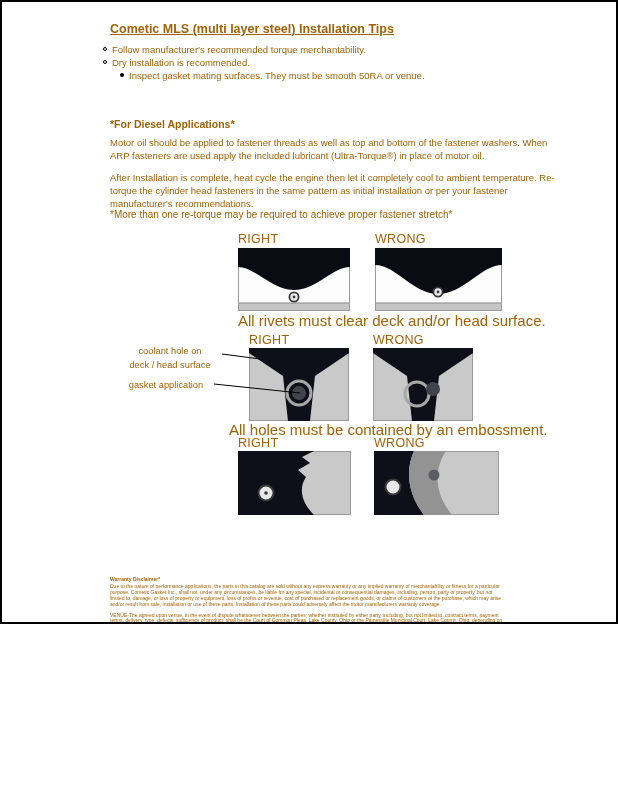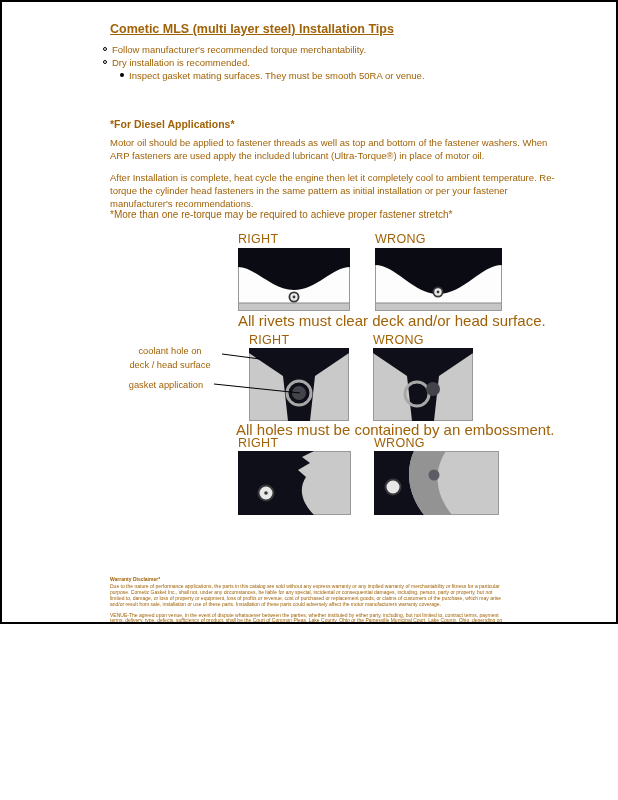--- a/index.html
+++ b/index.html
@@ -26,21 +26,21 @@
   .lbl-w3{left:372px;top:434px;width:125px}
   .dg-img{position:absolute}
   .img-r1{left:236px;top:246px}
   .img-w1{left:373px;top:246px}
   .img-r2{left:247px;top:346px}
   .img-w2{left:371px;top:346px}
   .img-r3{left:236px;top:449px}
   .img-w3{left:372px;top:449px}
   .dg-caption{position:absolute;font-size:15px;line-height:12px;white-space:pre-line}
   .cap1{left:236px;top:313px}
-  .cap2{left:234px;top:422px}
+  .cap2{left:227px;top:422px}
   .cap3{left:236px;top:517px}
   .callout{position:absolute;font-size:9.3px;line-height:14px;text-align:center;white-space:pre-line}
   .callout-coolant{left:116px;top:342px;width:104px}
   .callout-emboss{left:116px;top:376px;width:96px}
   .connector{position:absolute;left:212px;top:344px;width:96px;height:52px;pointer-events:none}
   .legal{position:absolute;left:108px;top:575px;width:398px;font-size:5px;line-height:5.9px}
   .legal .lg-h{font-weight:bold;margin:0 0 1px 0}
   .legal p{margin:0 0 5px 0}
   .legal p.pre{white-space:pre-line}
   .footer{position:absolute;left:356px;top:757px;width:130px;text-align:left;font-size:12.5px}

